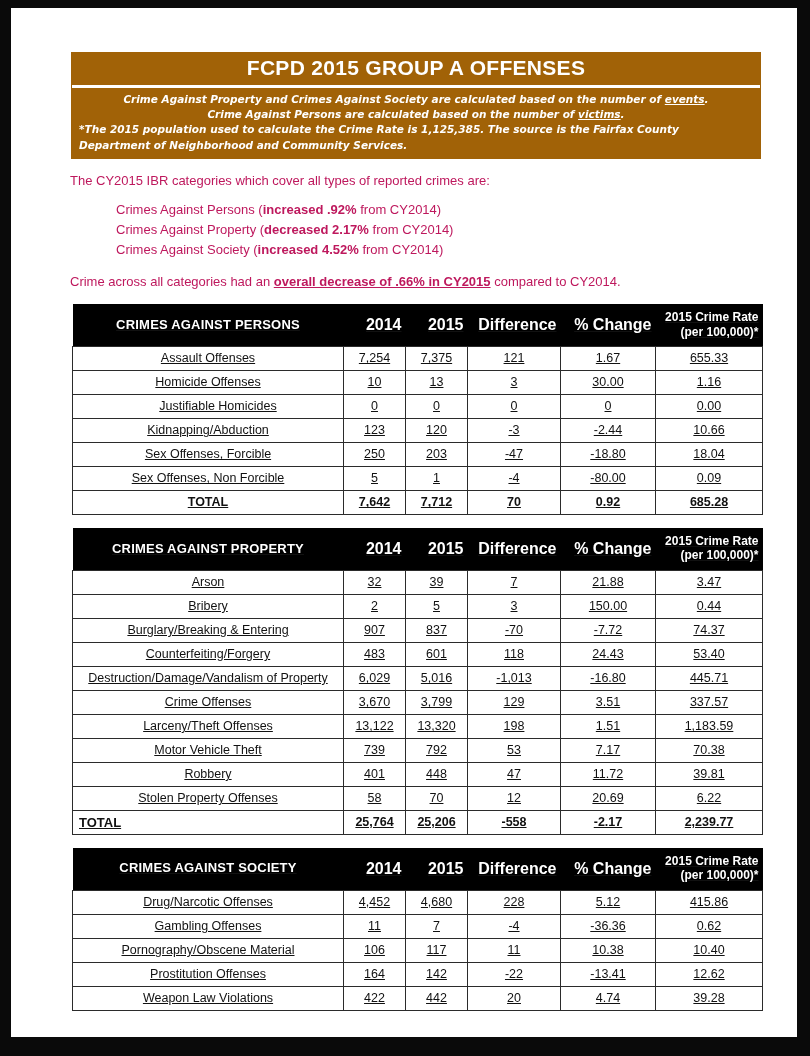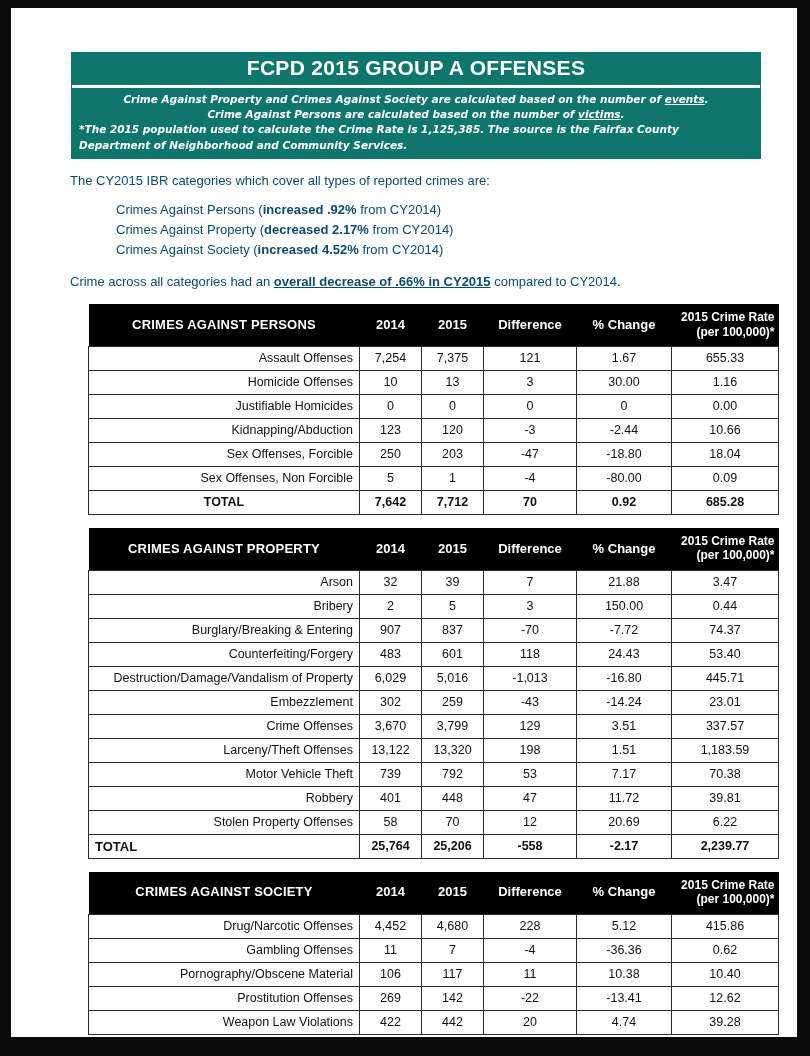--- a/index.html
+++ b/index.html
@@ -30,21 +30,21 @@
   }
   #page-body {
     position: absolute;
     left: 55px;
     top: 44px;
     width: 700px;
   }
 
   
   .banner {
-    background: #0f766e;
+    background: #a16207;
     color: #ffffff;
     width: 690px;
     margin-left: 5px;
     padding: 0;
   }
   .banner-title {
     text-align: center;
     font-size: 21px;
     font-weight: bold;
     letter-spacing: 0.3px;
@@ -65,61 +65,62 @@
     line-height: 1.45;
   }
   .banner-notes .centerline { text-align: center; }
   .banner-notes .leftline { text-align: left; }
   .banner-notes u { text-decoration: underline; }
 
   
   .intro {
     margin: 12px 0 0 4px;
     font-size: 13px;
-    color: #0c4a6e;
+    color: #be185d;
     line-height: 1.5;
   }
   .intro-lead { margin-bottom: 10px; }
   .intro-list { margin: 0 0 12px 46px; }
   .intro-list div { line-height: 1.52; }
   .intro-summary { margin-top: 0; }
   .intro b { font-weight: bold; }
   .intro u { text-decoration: underline; }
 
   
   .crime-table {
     width: 690px;
-    margin: 13px 0 0 22px;
+    margin: 13px 0 0 6px;
     border-collapse: collapse;
     table-layout: fixed;
     font-size: 12.5px;
     color: #111;
+    text-decoration: underline;
   }
   .crime-table thead th {
     background: #000000;
     color: #ffffff;
     font-weight: bold;
     padding: 6px 4px 7px 4px;
     border: none;
     line-height: 1.2;
     vertical-align: middle;
   }
   .crime-table thead th.th-cat {
     font-size: 13px;
     letter-spacing: 0.2px;
     text-align: center;
   }
-  .crime-table thead th.th-num { font-size: 13px; text-align: center; }
+  .crime-table thead th.th-num { font-size: 16px; text-align: right; }
   .crime-table thead th.th-rate { font-size: 12px; text-align: right; }
   .crime-table tbody td {
     border: 1px solid #2b2b2b;
     padding: 3px 6px;
     height: 17px;
   }
-  .crime-table tbody td.c-name { text-align: right; }
+  .crime-table tbody td.c-name { text-align: center; }
   .crime-table tbody td.c-name.indent { padding-left: 26px; }
   .crime-table tbody td.c-num { text-align: center; }
   .crime-table tbody tr.total-row td { font-weight: bold; }
   .crime-table tbody tr.total-row td.c-name.center { text-align: center; }
   .crime-table tbody tr.total-row td.c-name.left { text-align: left; font-size: 13px; }
 
   col.col-name { width: 271px; }
   col.col-2014 { width: 62px; }
   col.col-2015 { width: 62px; }
   col.col-diff { width: 93px; }
@@ -292,28 +293,20 @@
               </tr>
               <tr>
                 <td class="c-name">Destruction/Damage/Vandalism of Property</td>
                 <td class="c-num">6,029</td>
                 <td class="c-num">5,016</td>
                 <td class="c-num">-1,013</td>
                 <td class="c-num">-16.80</td>
                 <td class="c-num">445.71</td>
               </tr>
               <tr>
-                <td class="c-name">Embezzlement</td>
-                <td class="c-num">302</td>
-                <td class="c-num">259</td>
-                <td class="c-num">-43</td>
-                <td class="c-num">-14.24</td>
-                <td class="c-num">23.01</td>
-              </tr>
-              <tr>
                 <td class="c-name">Crime Offenses</td>
                 <td class="c-num">3,670</td>
                 <td class="c-num">3,799</td>
                 <td class="c-num">129</td>
                 <td class="c-num">3.51</td>
                 <td class="c-num">337.57</td>
               </tr>
               <tr>
                 <td class="c-name">Larceny/Theft Offenses</td>
                 <td class="c-num">13,122</td>
@@ -398,21 +391,21 @@
               <tr>
                 <td class="c-name">Pornography/Obscene Material</td>
                 <td class="c-num">106</td>
                 <td class="c-num">117</td>
                 <td class="c-num">11</td>
                 <td class="c-num">10.38</td>
                 <td class="c-num">10.40</td>
               </tr>
               <tr>
                 <td class="c-name">Prostitution Offenses</td>
-                <td class="c-num">269</td>
+                <td class="c-num">164</td>
                 <td class="c-num">142</td>
                 <td class="c-num">-22</td>
                 <td class="c-num">-13.41</td>
                 <td class="c-num">12.62</td>
               </tr>
               <tr>
                 <td class="c-name">Weapon Law Violations</td>
                 <td class="c-num">422</td>
                 <td class="c-num">442</td>
                 <td class="c-num">20</td>

